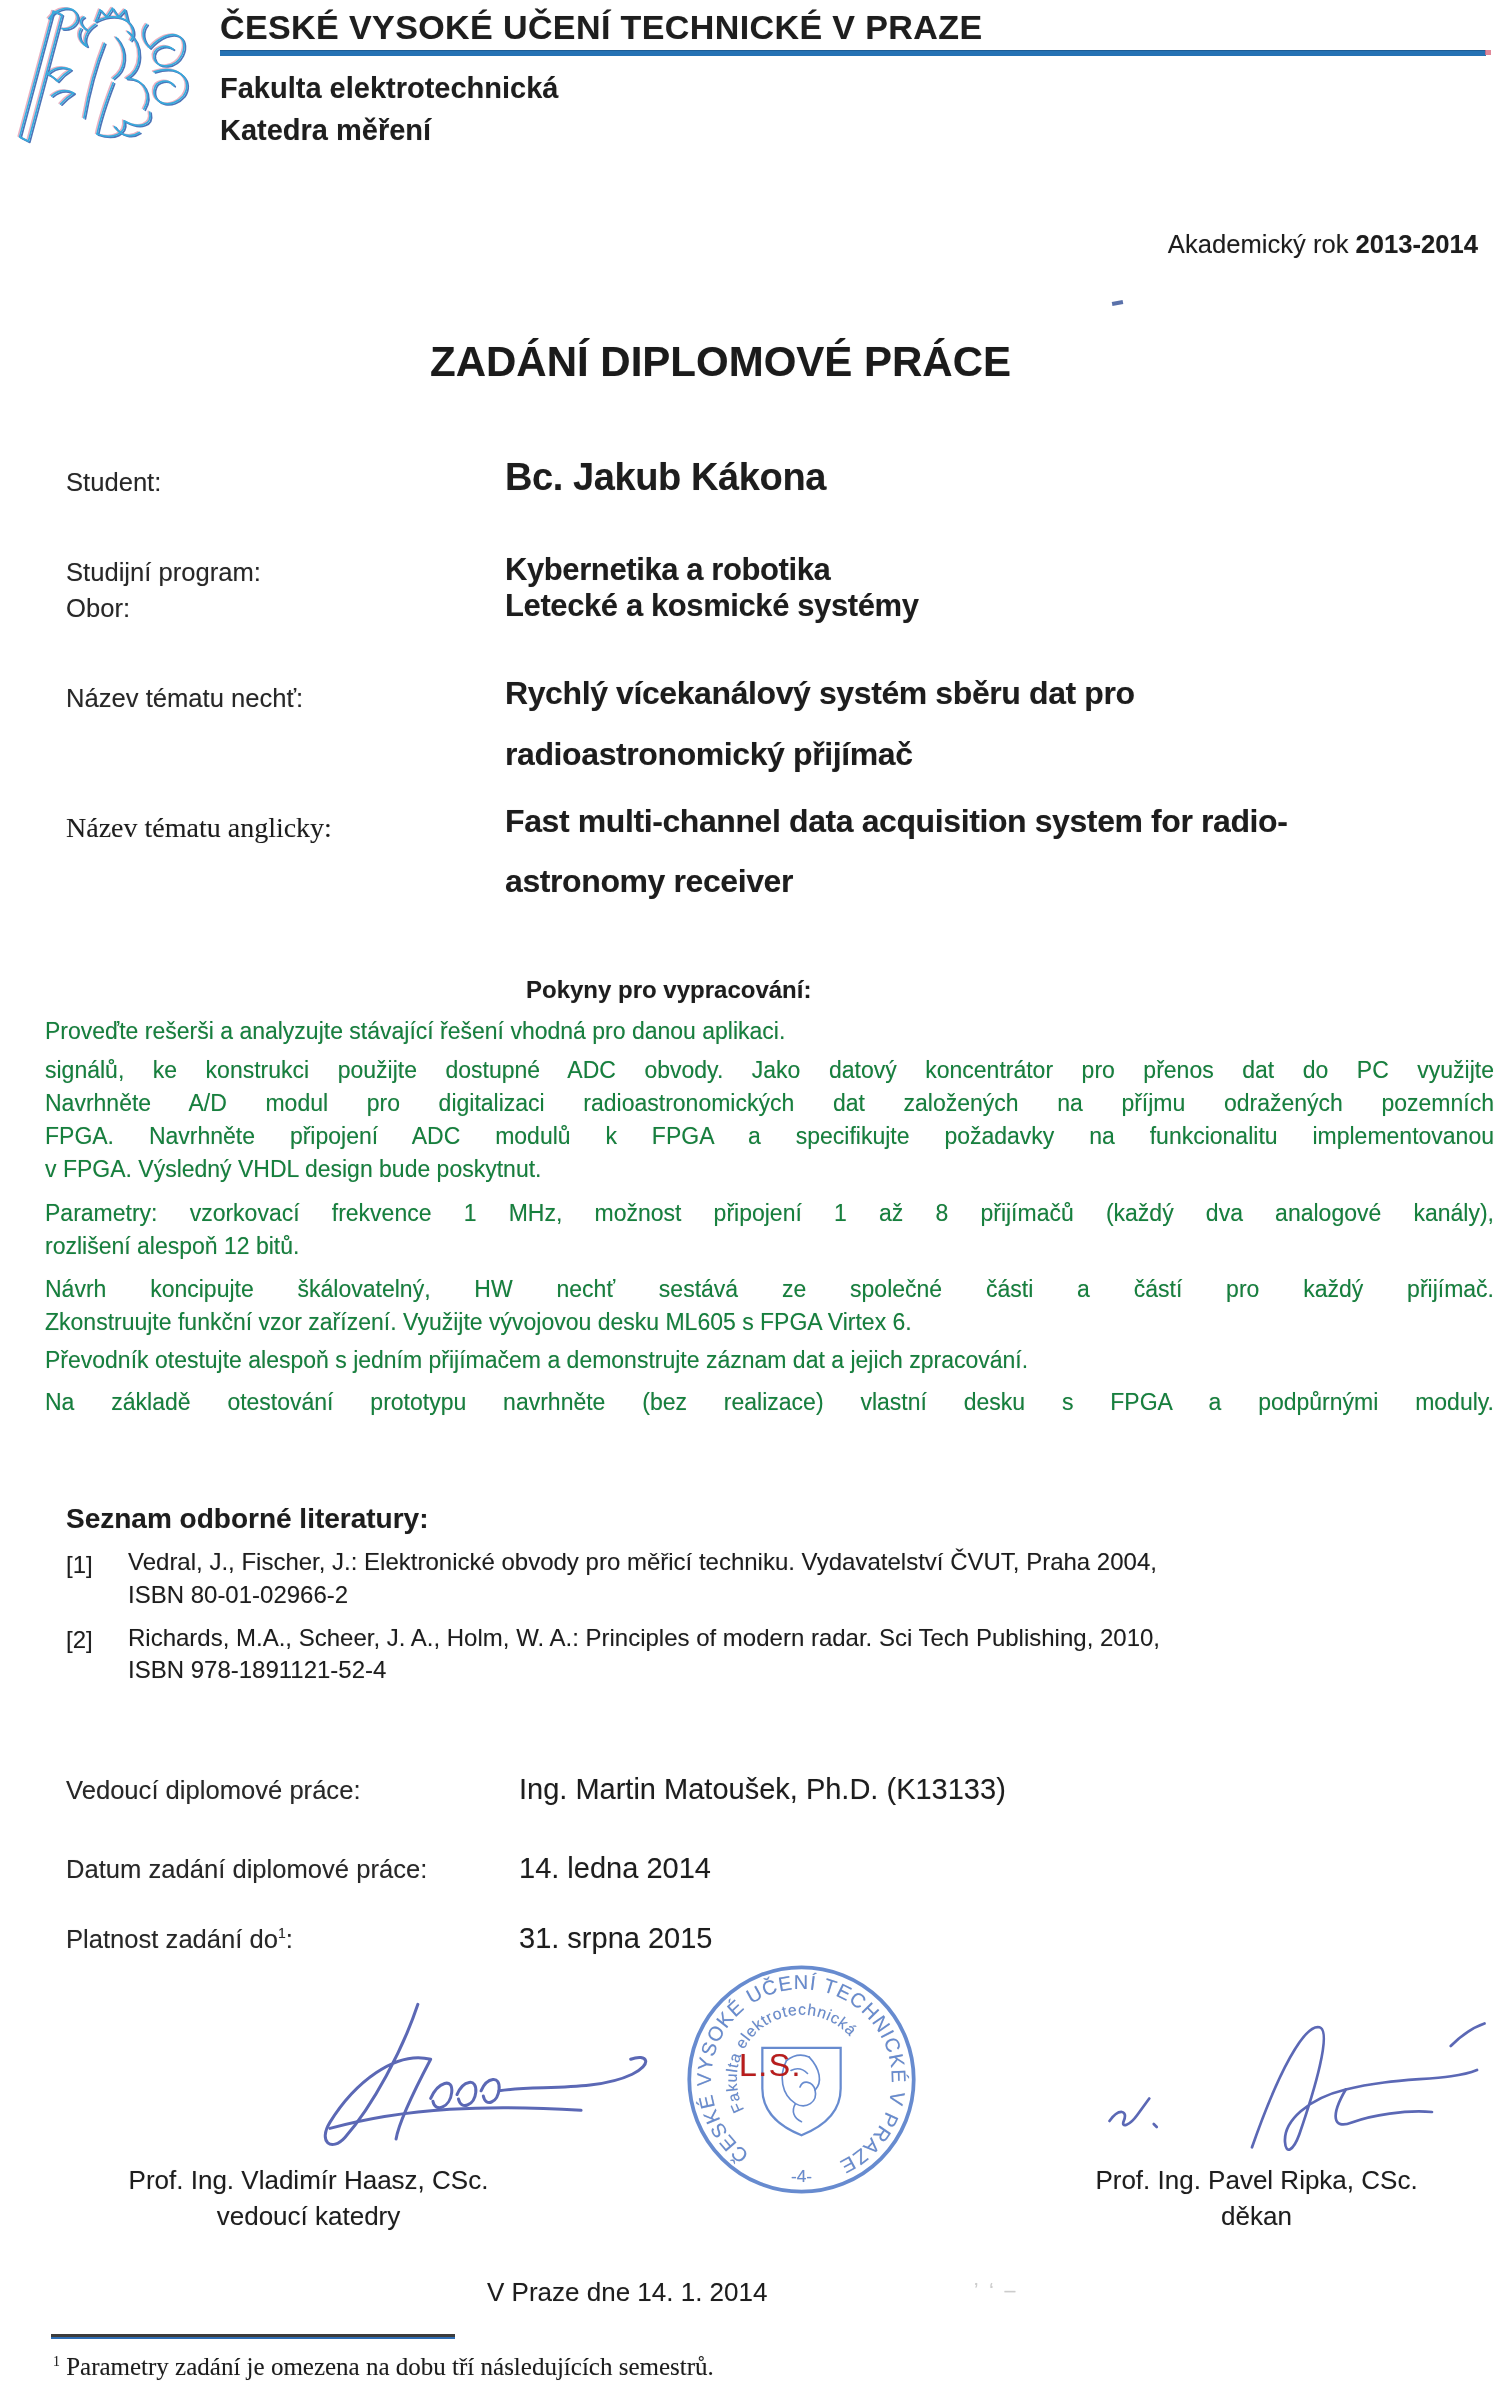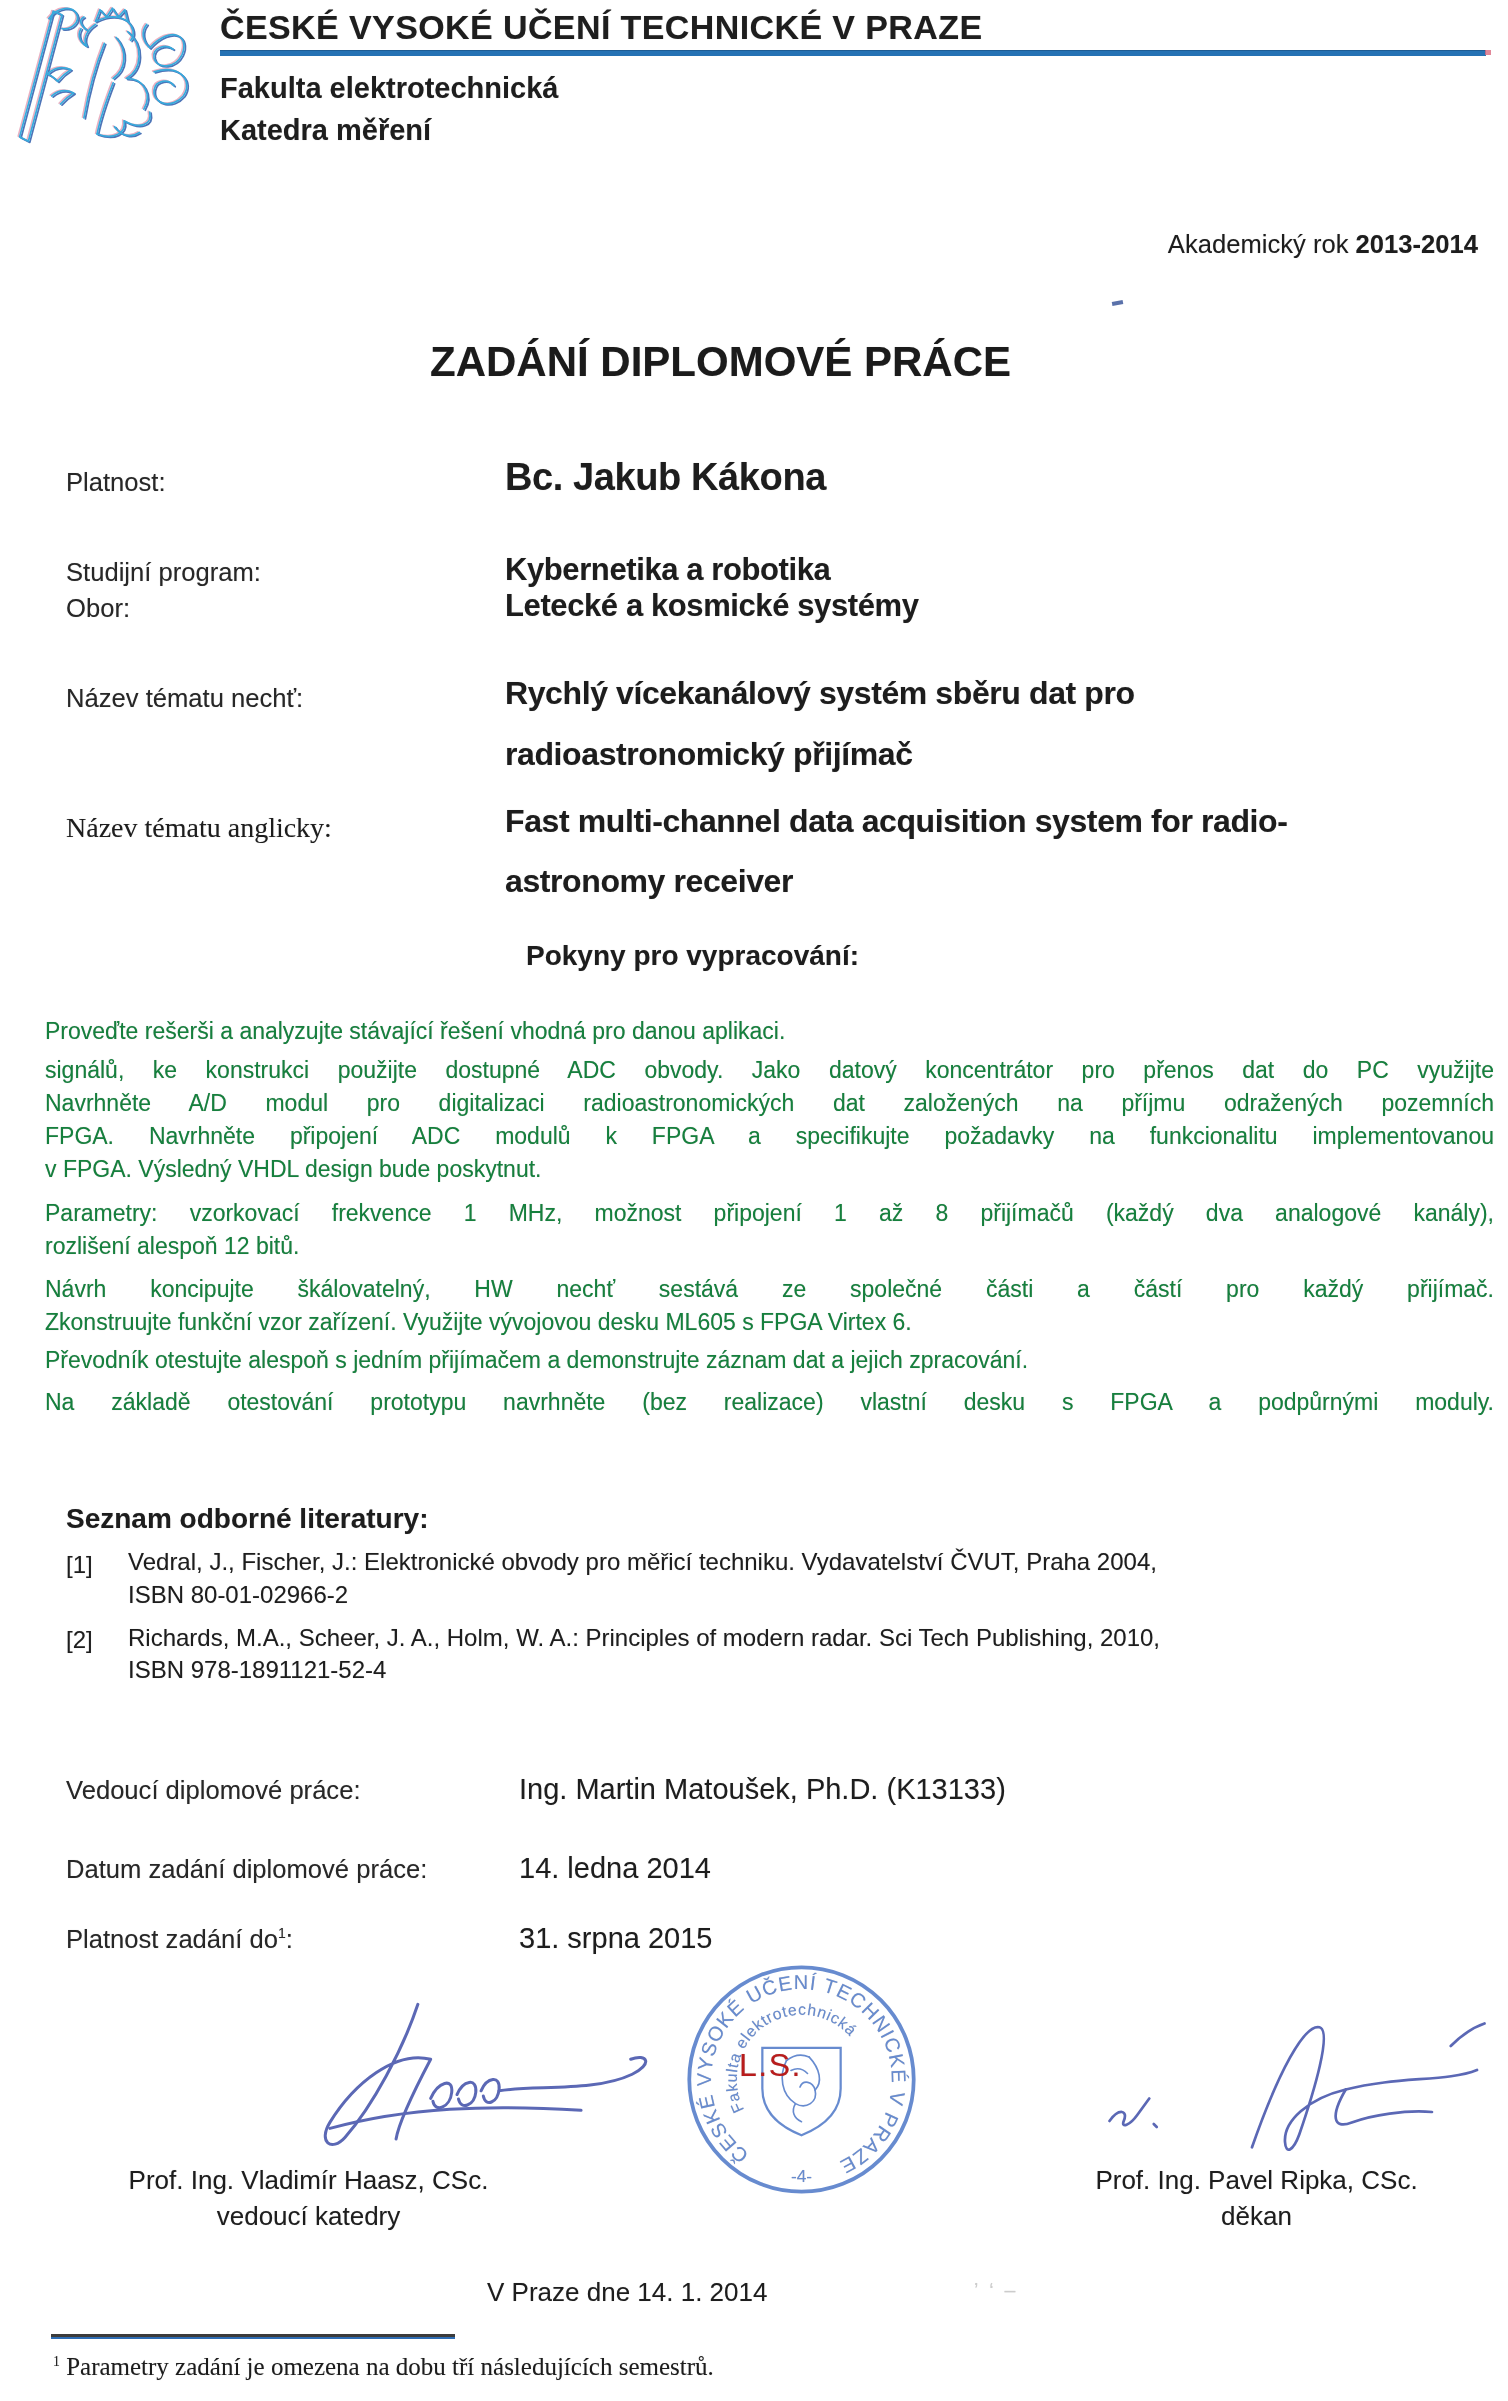--- a/index.html
+++ b/index.html
@@ -14,21 +14,21 @@
   .label{font-size:25.6px;color:#272727;}
   .serifed{font-family:"Liberation Serif",serif;}
   .univ{font-size:34px;font-weight:bold;letter-spacing:0.4px;color:#1e1e1e;}
   .subhead{font-size:29px;font-weight:bold;color:#1e1e1e;}
   .rule{height:5.3px;background:#2572b4;border-top:0.8px solid #1d5c94;}
   .rule-tip{width:6px;height:5.3px;background:#d96a80;opacity:.8;}
   .acad{font-size:25.6px;}
   .doctitle{font-size:42px;font-weight:bold;letter-spacing:0px;color:#1b1b1b;}
   .val-xl{font-size:38px;font-weight:bold;letter-spacing:-0.4px;}
   .val-lg{font-size:31px;font-weight:bold;letter-spacing:-0.4px;}
-  .pokyny{font-size:28px;font-weight:bold;}
+  .pokyny{font-size:24px;font-weight:bold;margin-top:36px;}
   .paras{left:45px;width:1449px;font-size:23px;line-height:33px;color:#15803d;}
   .iline{white-space:normal;}
   .j{text-align:justify;text-align-last:justify;}
   .lit-head{font-size:28px;font-weight:bold;}
   .lit-ref{font-size:24px;}
   .lit-line{font-size:24px;line-height:32px;}
   .foot-val{font-size:29px;}
   .sup{font-size:0.55em;vertical-align:super;line-height:0;}
   .signame{font-size:26px;text-align:center;}
   .ls{font-size:32px;letter-spacing:1.5px;color:#b91c1c;z-index:5;}
@@ -110,21 +110,21 @@
   <div class="abs subhead" style="left:220px;top:114px">Katedra měření</div>
 
   <div class="abs acad" style="left:978px;top:230px;width:500px;text-align:right">
     <span>Akademický rok </span><span class="b">2013-2014</span>
   </div>
 
   <div class="abs artifact" style="left:1112px;top:301px;width:10.5px;height:3.8px;transform:rotate(-10deg)"></div>
 
   <div class="abs doctitle" style="left:430px;top:338px">ZADÁNÍ DIPLOMOVÉ PRÁCE</div>
 
-  <div class="abs label" style="left:66px;top:468px">Platnost:</div>
+  <div class="abs label" style="left:66px;top:468px">Student:</div>
   <div class="abs val-xl" style="left:505px;top:456px">Bc. Jakub Kákona</div>
 
   <div class="abs label" style="left:66px;top:558px">Studijní program:</div>
   <div class="abs val-lg" style="left:505px;top:552px">Kybernetika a robotika</div>
 
   <div class="abs label" style="left:66px;top:594px">Obor:</div>
   <div class="abs val-lg" style="left:505px;top:588px">Letecké a kosmické systémy</div>
 
   <div class="abs label" style="left:66px;top:684px">Název tématu nechť:</div>
   <div class="abs val-lg" style="left:505px;top:675px;font-size:32px">Rychlý vícekanálový systém sběru dat pro</div>

